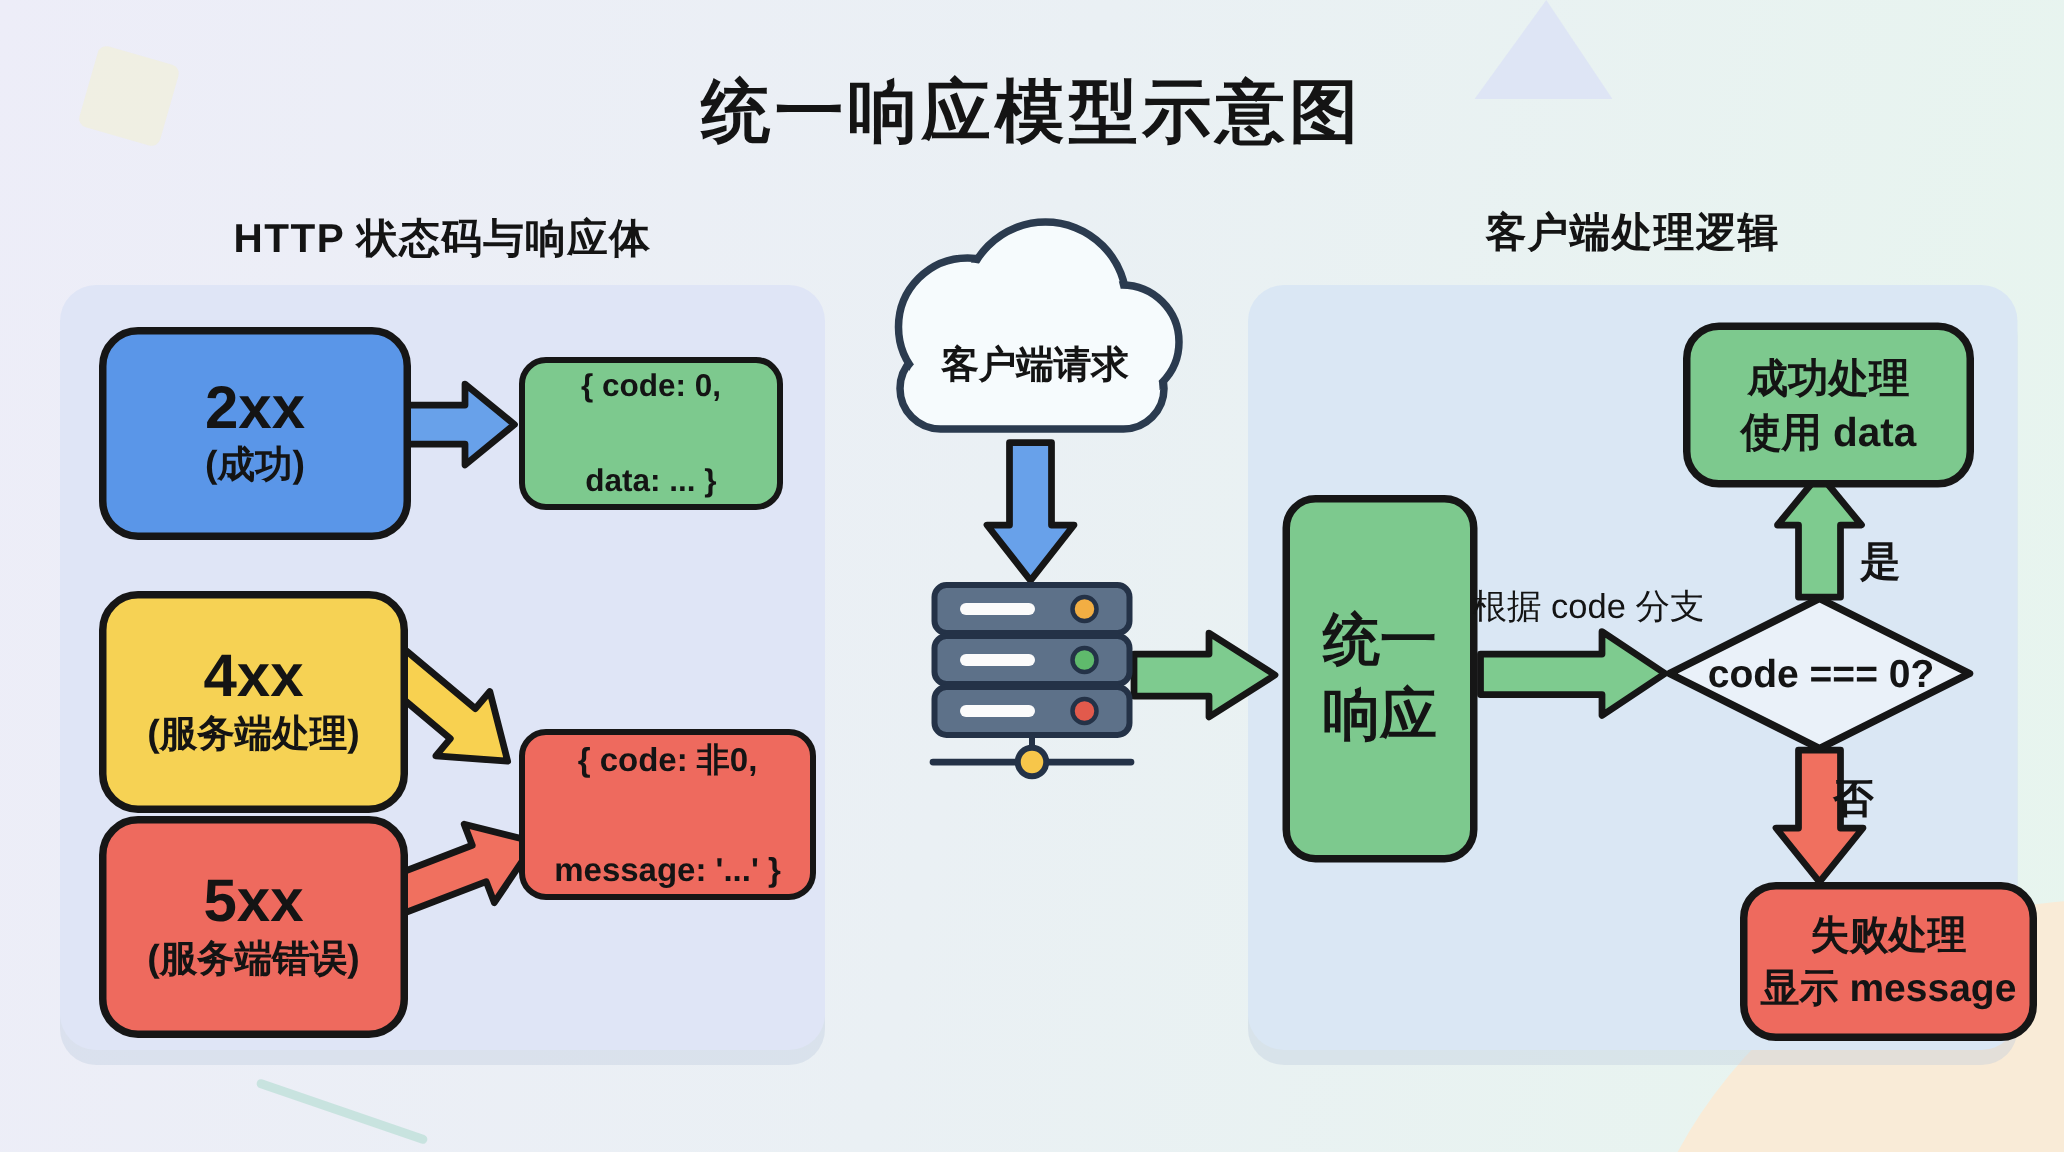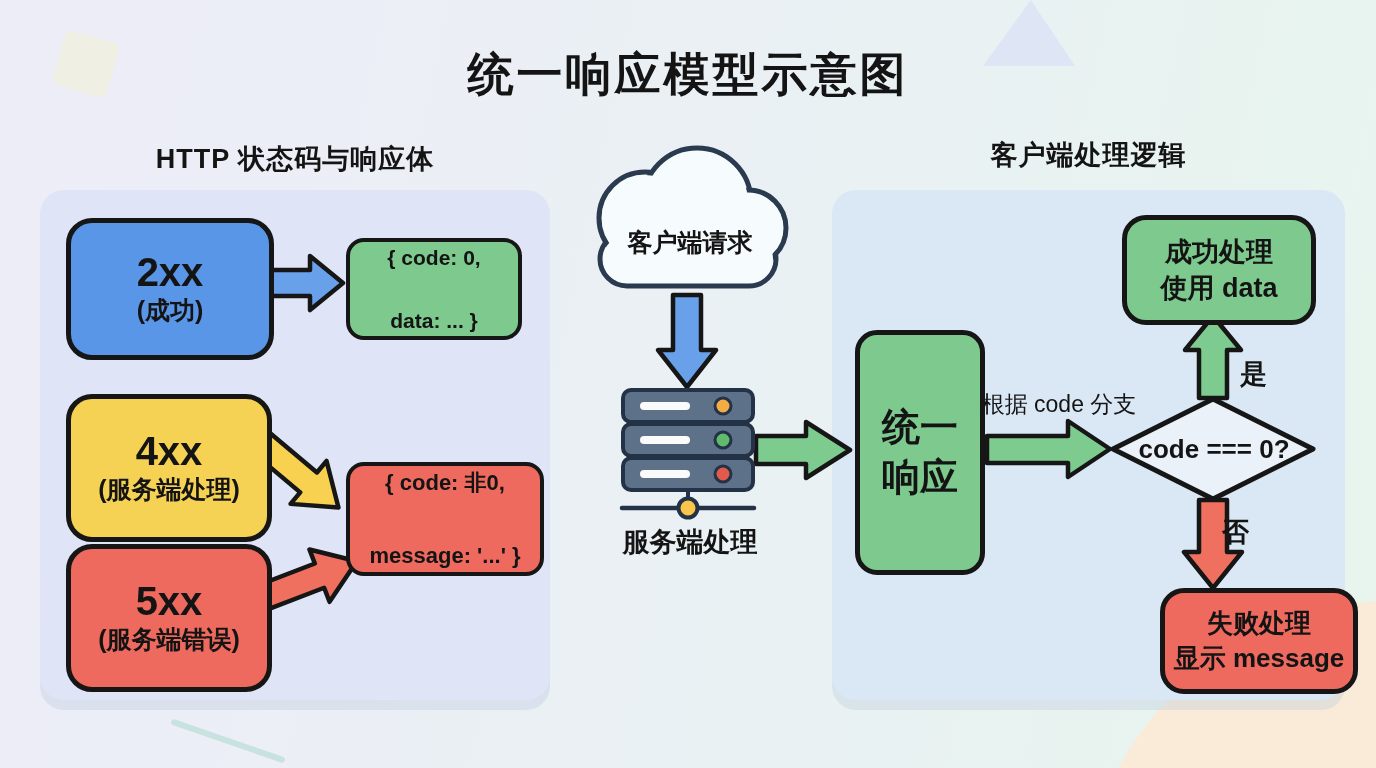--- a/index.html
+++ b/index.html
@@ -25,21 +25,21 @@
   .hdr-right{left:832px;top:137px;width:513px;font-family:Liberation Mono, monospace;}
   
   .box{border:5px solid #161616;border-radius:26px;display:flex;flex-direction:column;align-items:center;justify-content:center;text-align:center;}
   .code{font-size:40px;font-weight:800;line-height:1.08;}
   .desc{font-size:25px;font-weight:700;line-height:1.3;}
   .box-2xx{left:66px;top:218px;width:198px;height:132px;background:#5a96e8;}
   .box-4xx{left:66px;top:380px;width:196px;height:138px;background:#f6d254;margin-top:14px;}
   .box-5xx{left:66px;top:544px;width:196px;height:138px;background:#ee6a5e;}
   .body-box{border:4px solid #161616;border-radius:18px;font-size:21px;font-weight:700;line-height:1.5;display:flex;flex-direction:column;align-items:center;justify-content:space-between;text-align:center;}
   .box-okbody{left:346px;top:238px;width:168px;height:94px;background:#7dc98e;}
-  .box-errbody{left:346px;top:462px;width:190px;height:106px;background:#ee6a5e;font-size:22px;}
+  .box-errbody{left:346px;top:486px;width:190px;height:106px;background:#ee6a5e;font-size:22px;}
   .box-unified{left:855px;top:330px;width:120px;height:235px;background:#7dc98e;border-radius:22px;font-size:38px;font-weight:800;line-height:1.3;text-align:center;}
   .box-success{left:1122px;top:215px;width:184px;height:100px;background:#7dc98e;font-size:27px;font-weight:700;line-height:1.35;border-radius:24px;}
   .box-fail{left:1122px;top:588px;width:188px;height:96px;background:#ee6a5e;font-size:26px;font-weight:700;line-height:1.35;border-radius:24px;margin-left:38px;}
   
   .cloud-label{left:600px;top:226px;width:180px;text-align:center;font-size:25px;font-weight:700;}
   .server-label{left:598px;top:524px;width:184px;text-align:center;font-size:27px;font-weight:800;}
   .branch-label{left:973px;top:389px;width:172px;text-align:center;font-size:23px;font-weight:400;}
   .diamond-label{left:1128px;top:434px;width:172px;text-align:center;font-size:26px;font-weight:700;}
   .yes-label{left:1240px;top:356px;font-size:27px;font-weight:800;}
   .no-label{left:1222px;top:514px;font-size:27px;font-weight:800;}
@@ -136,21 +136,20 @@
   <div class="abs box box-5xx">
     <div class="code">5xx</div>
     <div class="desc">(服务端错误)</div>
   </div>
   <div class="abs body-box box-errbody">
     <div>{ code: 非0,</div>
     <div>message: '...' }</div>
   </div>
 
   <div class="abs cloud-label">客户端请求</div>
-  <div class="abs server-label">服务端处理</div>
   <div class="abs box box-unified">
     <div>统一</div>
     <div>响应</div>
   </div>
 
   <div class="abs branch-label">根据 code 分支</div>
   <div class="abs diamond-label">code === 0?</div>
   <div class="abs yes-label">是</div>
   <div class="abs no-label">否</div>
   <div class="abs box box-success">

